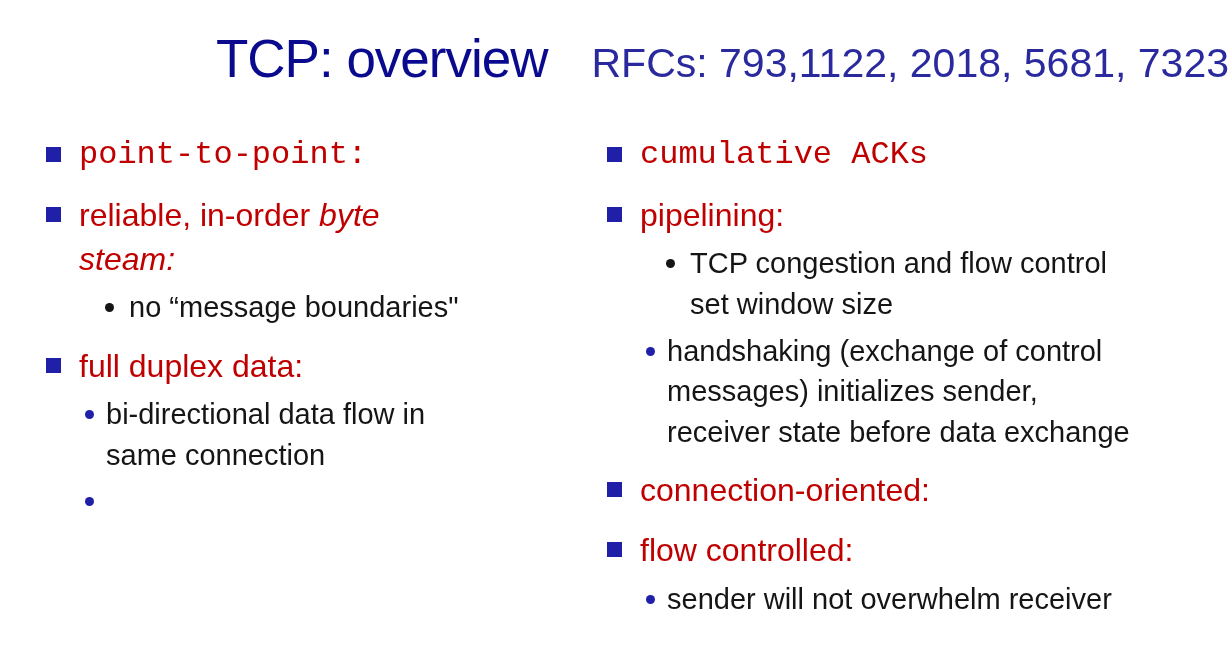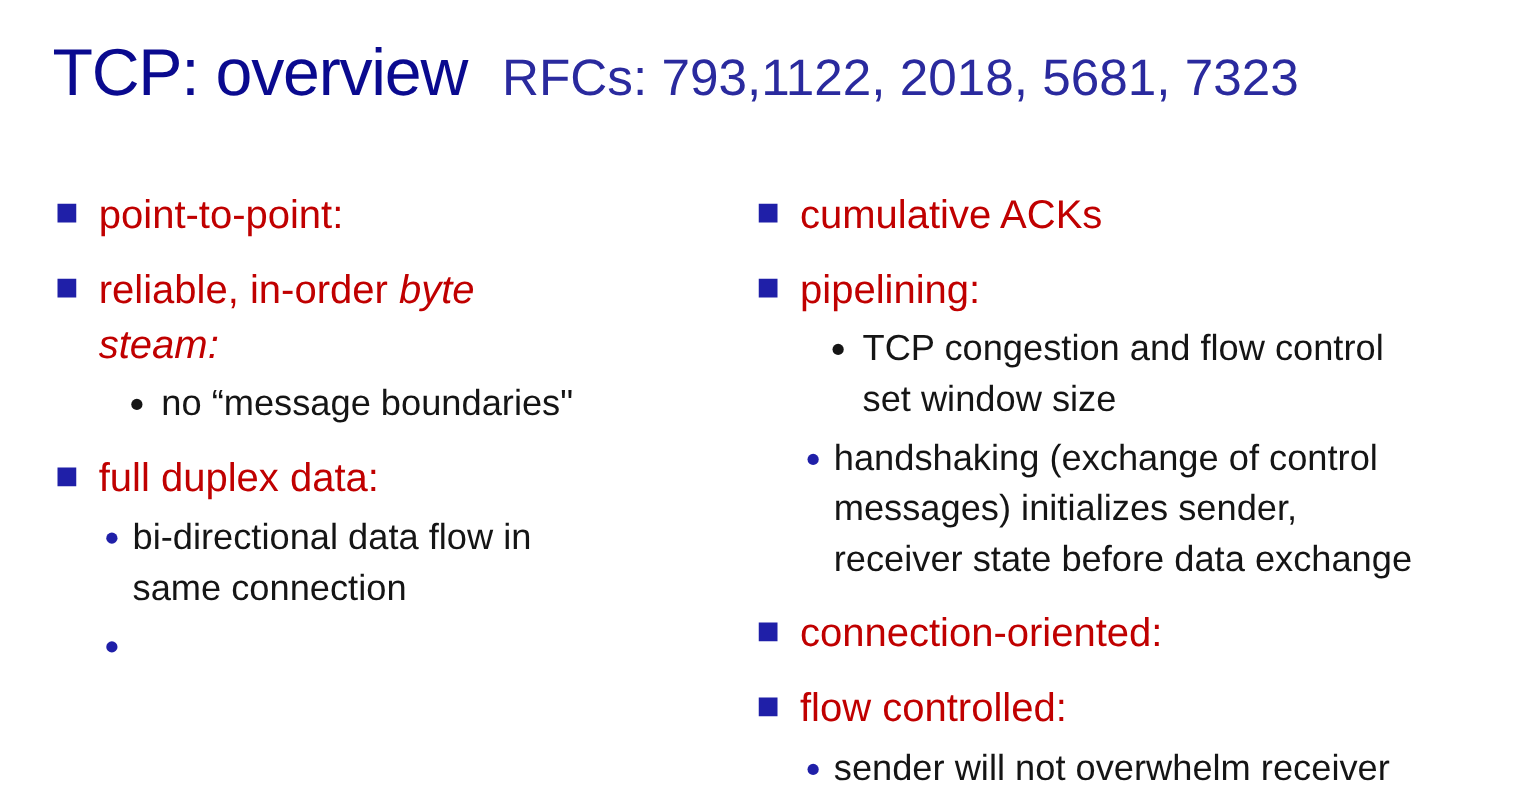--- a/index.html
+++ b/index.html
@@ -14,23 +14,24 @@
   .slide {
     position: relative;
     width: 1229px;
     height: 647px;
     box-sizing: border-box;
     padding: 28px 0 0 0;
   }
   .titlebar {
     display: flex;
     align-items: baseline;
-    gap: 28px;
+    gap: 44px;
     padding-left: 42px;
     white-space: nowrap;
+    justify-content: flex-end;
   }
   .titlebar h1 {
     margin: 0;
     font-size: 53px;
     font-weight: normal;
     letter-spacing: -1px;
     color: var(--title, #0a0a8f);
   }
   .subtitle {
     font-size: 41px;
@@ -53,21 +54,21 @@
   .item .txt { white-space: pre-line; }
   .item .bullet { flex: none; }
 
   
   .l1 {
     font-size: 32px;
     line-height: 1.38;
     color: var(--heading_red, #c00000);
     margin-top: 16px;
   }
-  .l1:first-child { margin-top: 16px; }
+  .l1:first-child { margin-top: 0; font-family: Liberation Mono, monospace; }
   .l1 .bullet {
     width: 15px; height: 15px;
     background: var(--bullet_blue, #1f1fa8);
     margin: 14px 18px 0 0;
   }
   .l1 em { font-style: italic; }
 
   
   .l2-black, .l2-blue {
     font-size: 29px;

